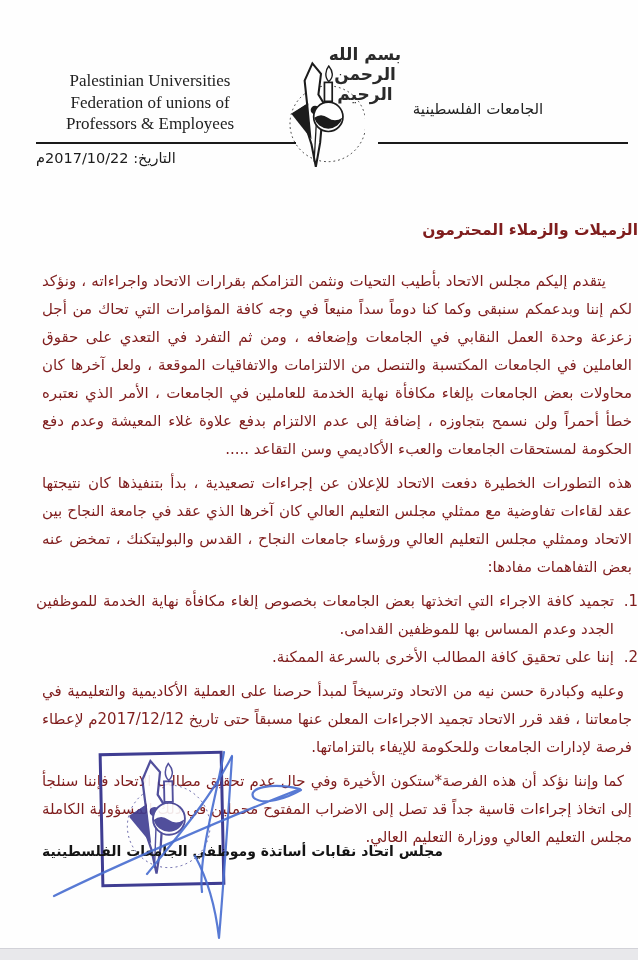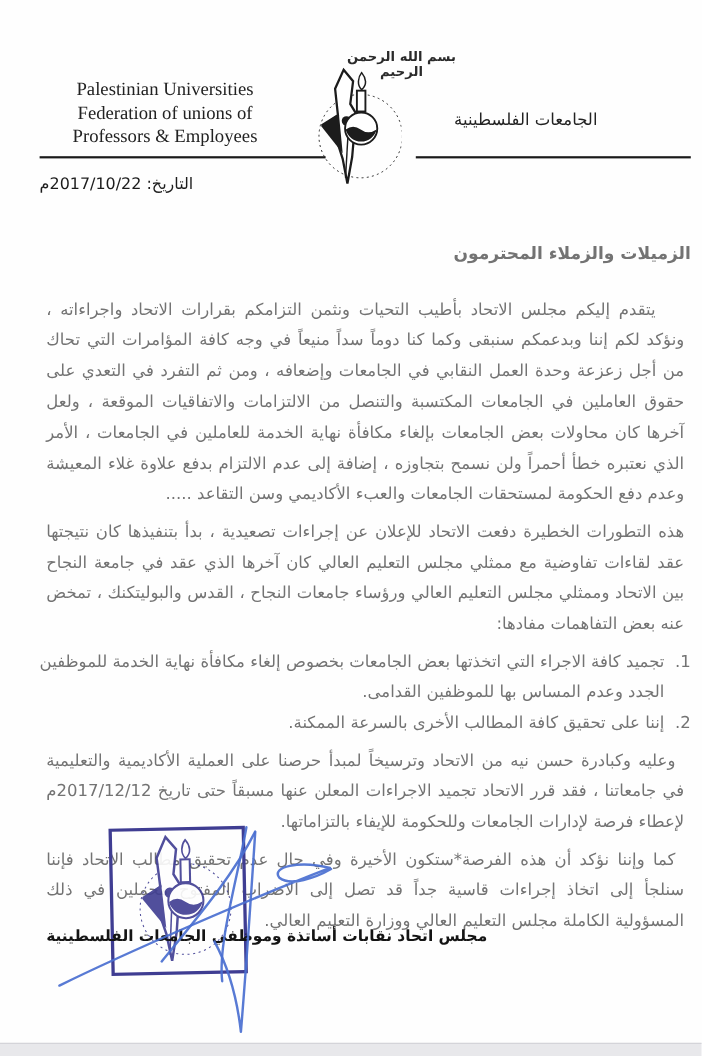--- a/index.html
+++ b/index.html
@@ -8,48 +8,48 @@
     width:638px;height:960px;
     background:#fefefe;
     overflow:hidden;
     font-family:"DejaVu Sans",sans-serif;
     color:#1c1c1c;
   }
   
   .letterhead{position:relative;height:200px;}
   .bismillah{
     position:absolute;top:44px;left:305px;width:120px;
-    text-align:center;font-size:12px;font-weight:bold;color:#2a2a2a;
+    text-align:center;font-size:17px;font-weight:bold;color:#2a2a2a;
   }
   .org-en{
     position:absolute;top:70px;left:38px;width:224px;
     text-align:center;font-family:"Liberation Serif",serif;
     font-size:17px;line-height:21.5px;color:#222;
   }
   .org-ar{
     position:absolute;top:80px;right:4px;width:230px;
     direction:rtl;text-align:right;font-size:15px;color:#222;
   }
   .org-ar .l1{white-space:nowrap;}
   .org-ar .l2{white-space:nowrap;margin-top:20px;padding-left:0;margin-right:82px;text-align:center;}
   .logo-box{position:absolute;top:60px;left:277px;width:88px;height:112px;}
   svg.emblem{width:100%;height:100%;color:#1c1c1c;}
   .rule{position:absolute;top:142px;height:2px;background:#1a1a1a;}
   .rule.left{left:36px;width:260px;}
   .rule.right{left:378px;width:250px;}
   .date-line{
-    position:absolute;top:160px;left:36px;
+    position:absolute;top:150px;left:36px;
     direction:rtl;font-size:14.5px;color:#1c1c1c;white-space:nowrap;
   }
   
   .letter-body{
     direction:rtl;
-    padding:0 10px 0 36px;
+    padding:0 0 0 36px;
     font-size:15px;line-height:28px;
-    text-align:justify;color:#737373;
+    text-align:justify;color:#7f1d1d;
   }
   .salutation{
     margin-top:16px;font-weight:bold;font-size:15.5px;text-align:right;line-height:28px;
   }
   .para{margin:6px;}
   .para.first{margin-top:23px;text-indent:26px;}
   .para.indent-sm{text-indent:8px;}
   .list-item{display:flex;gap:6px;}
   .list-item .num{flex:0 0 18px;}
   .list-item .li-text{flex:1;text-align:justify;}

